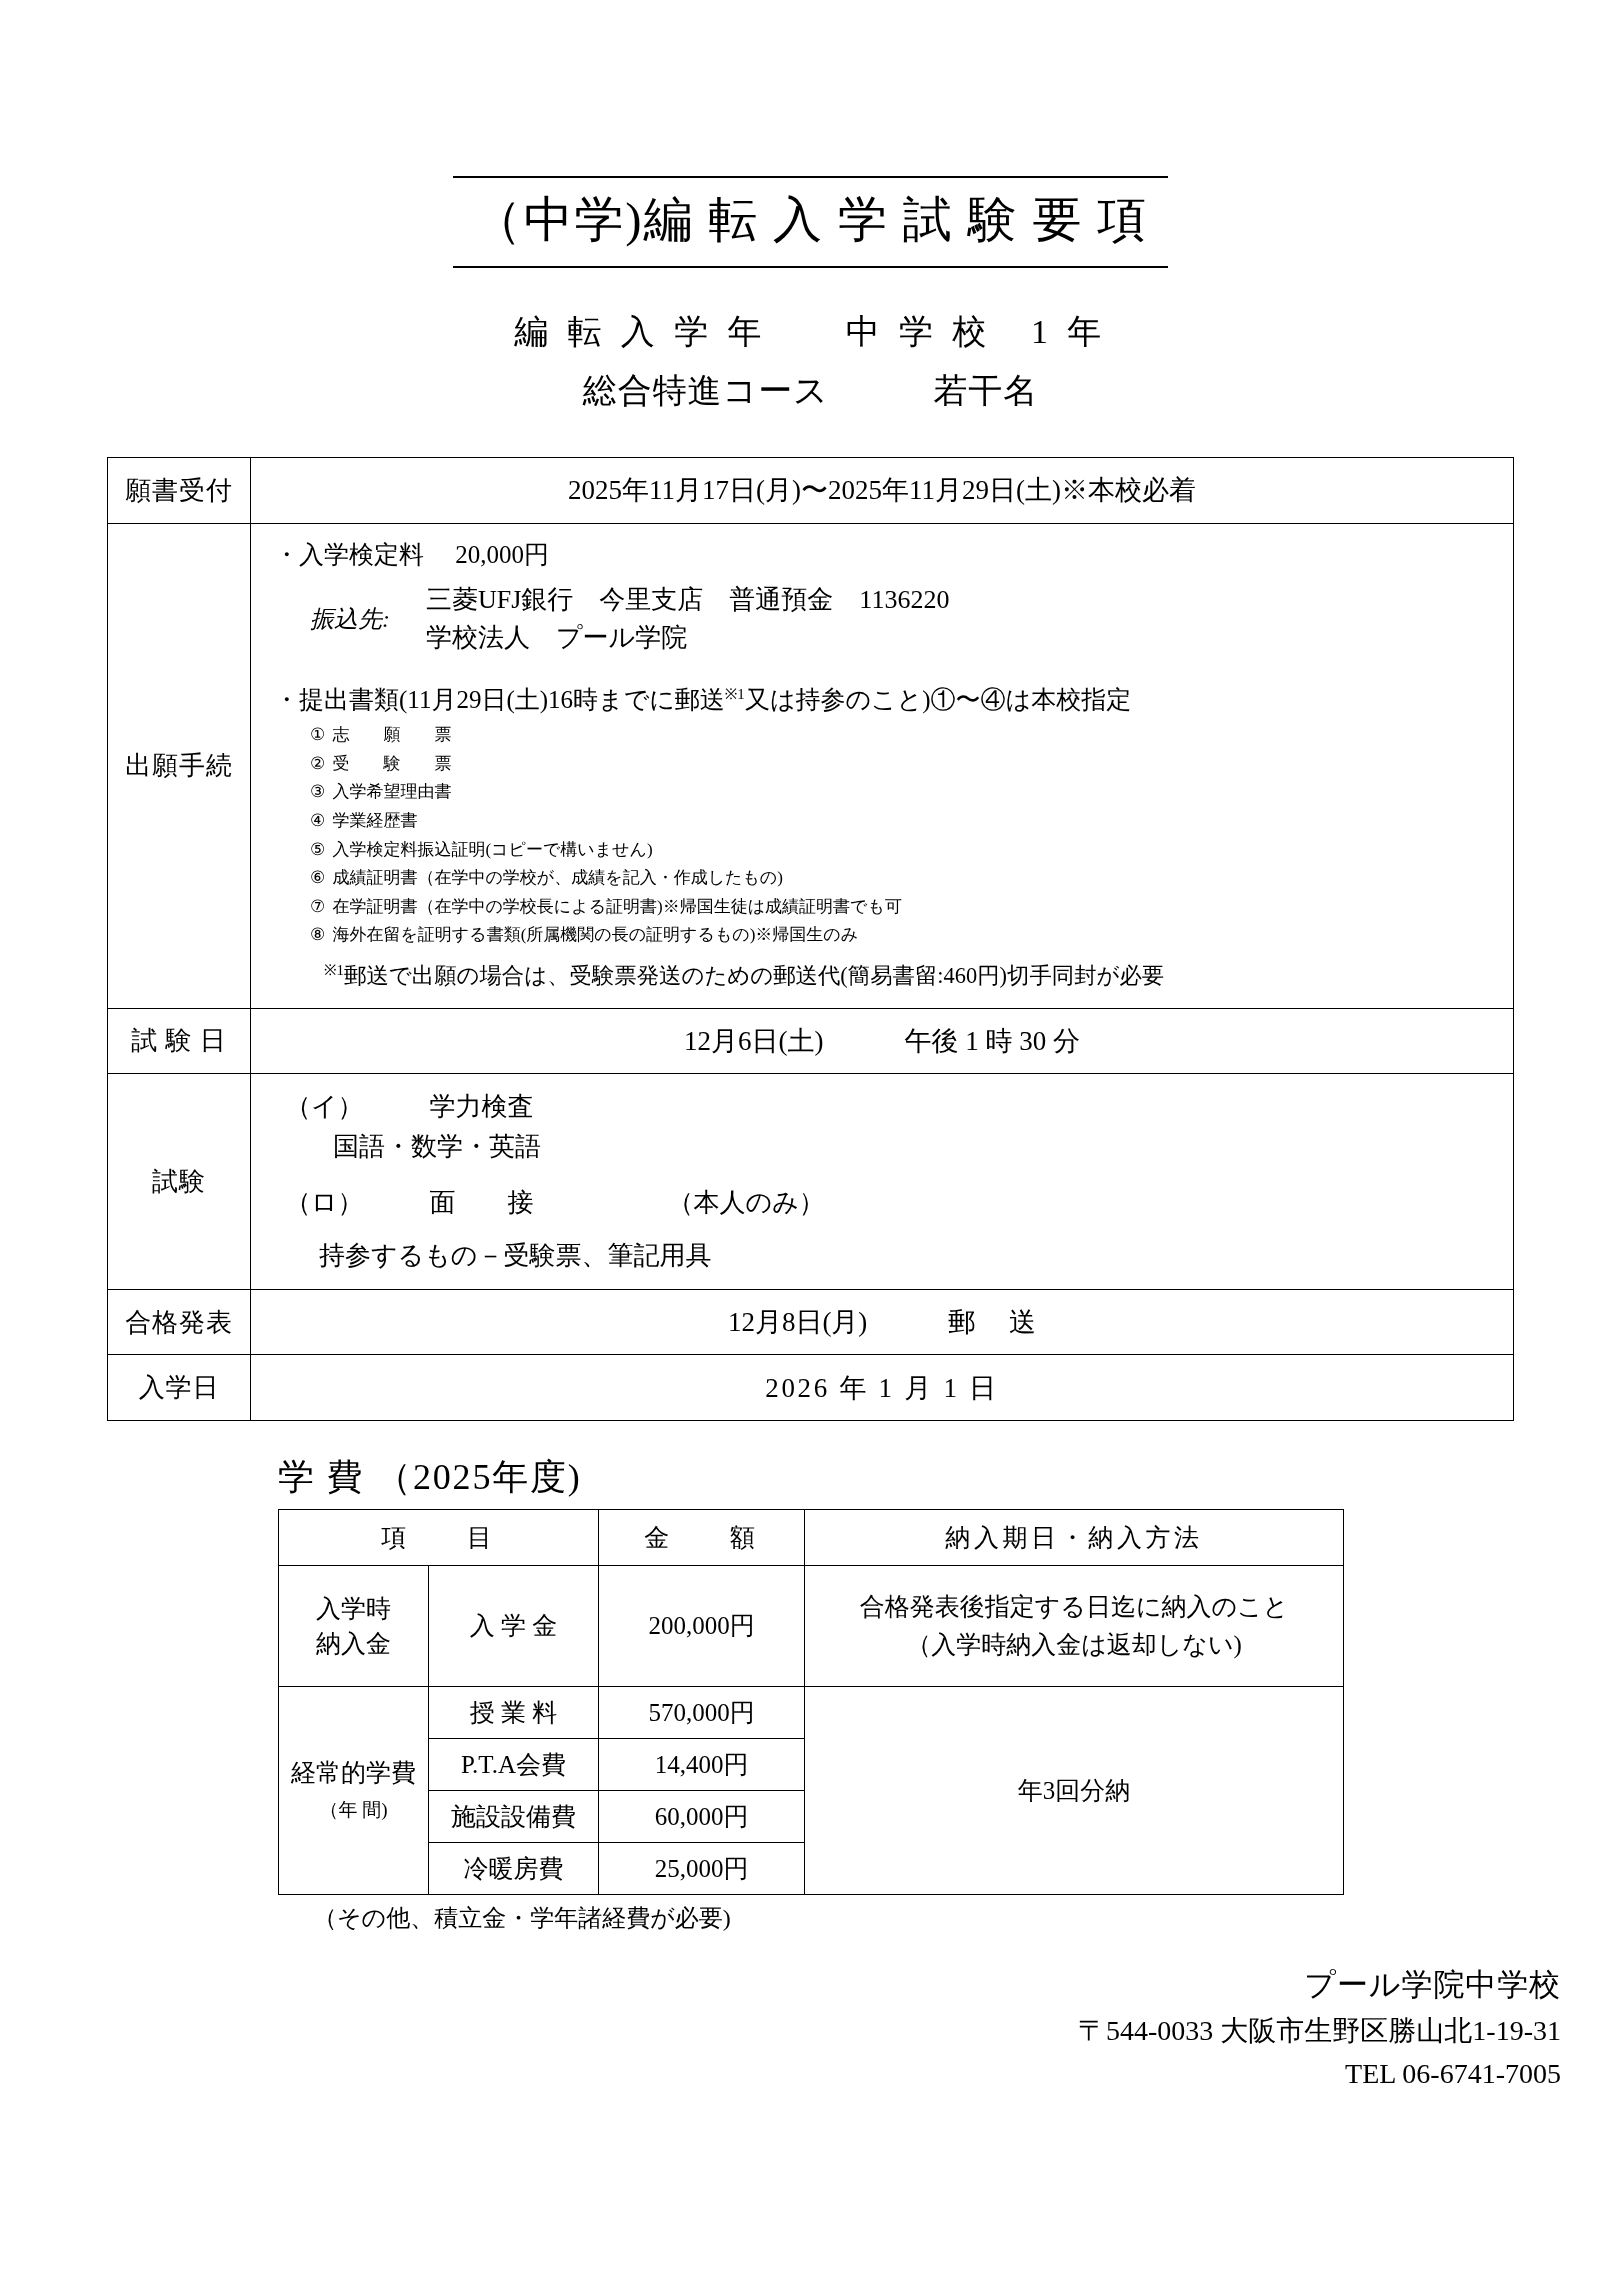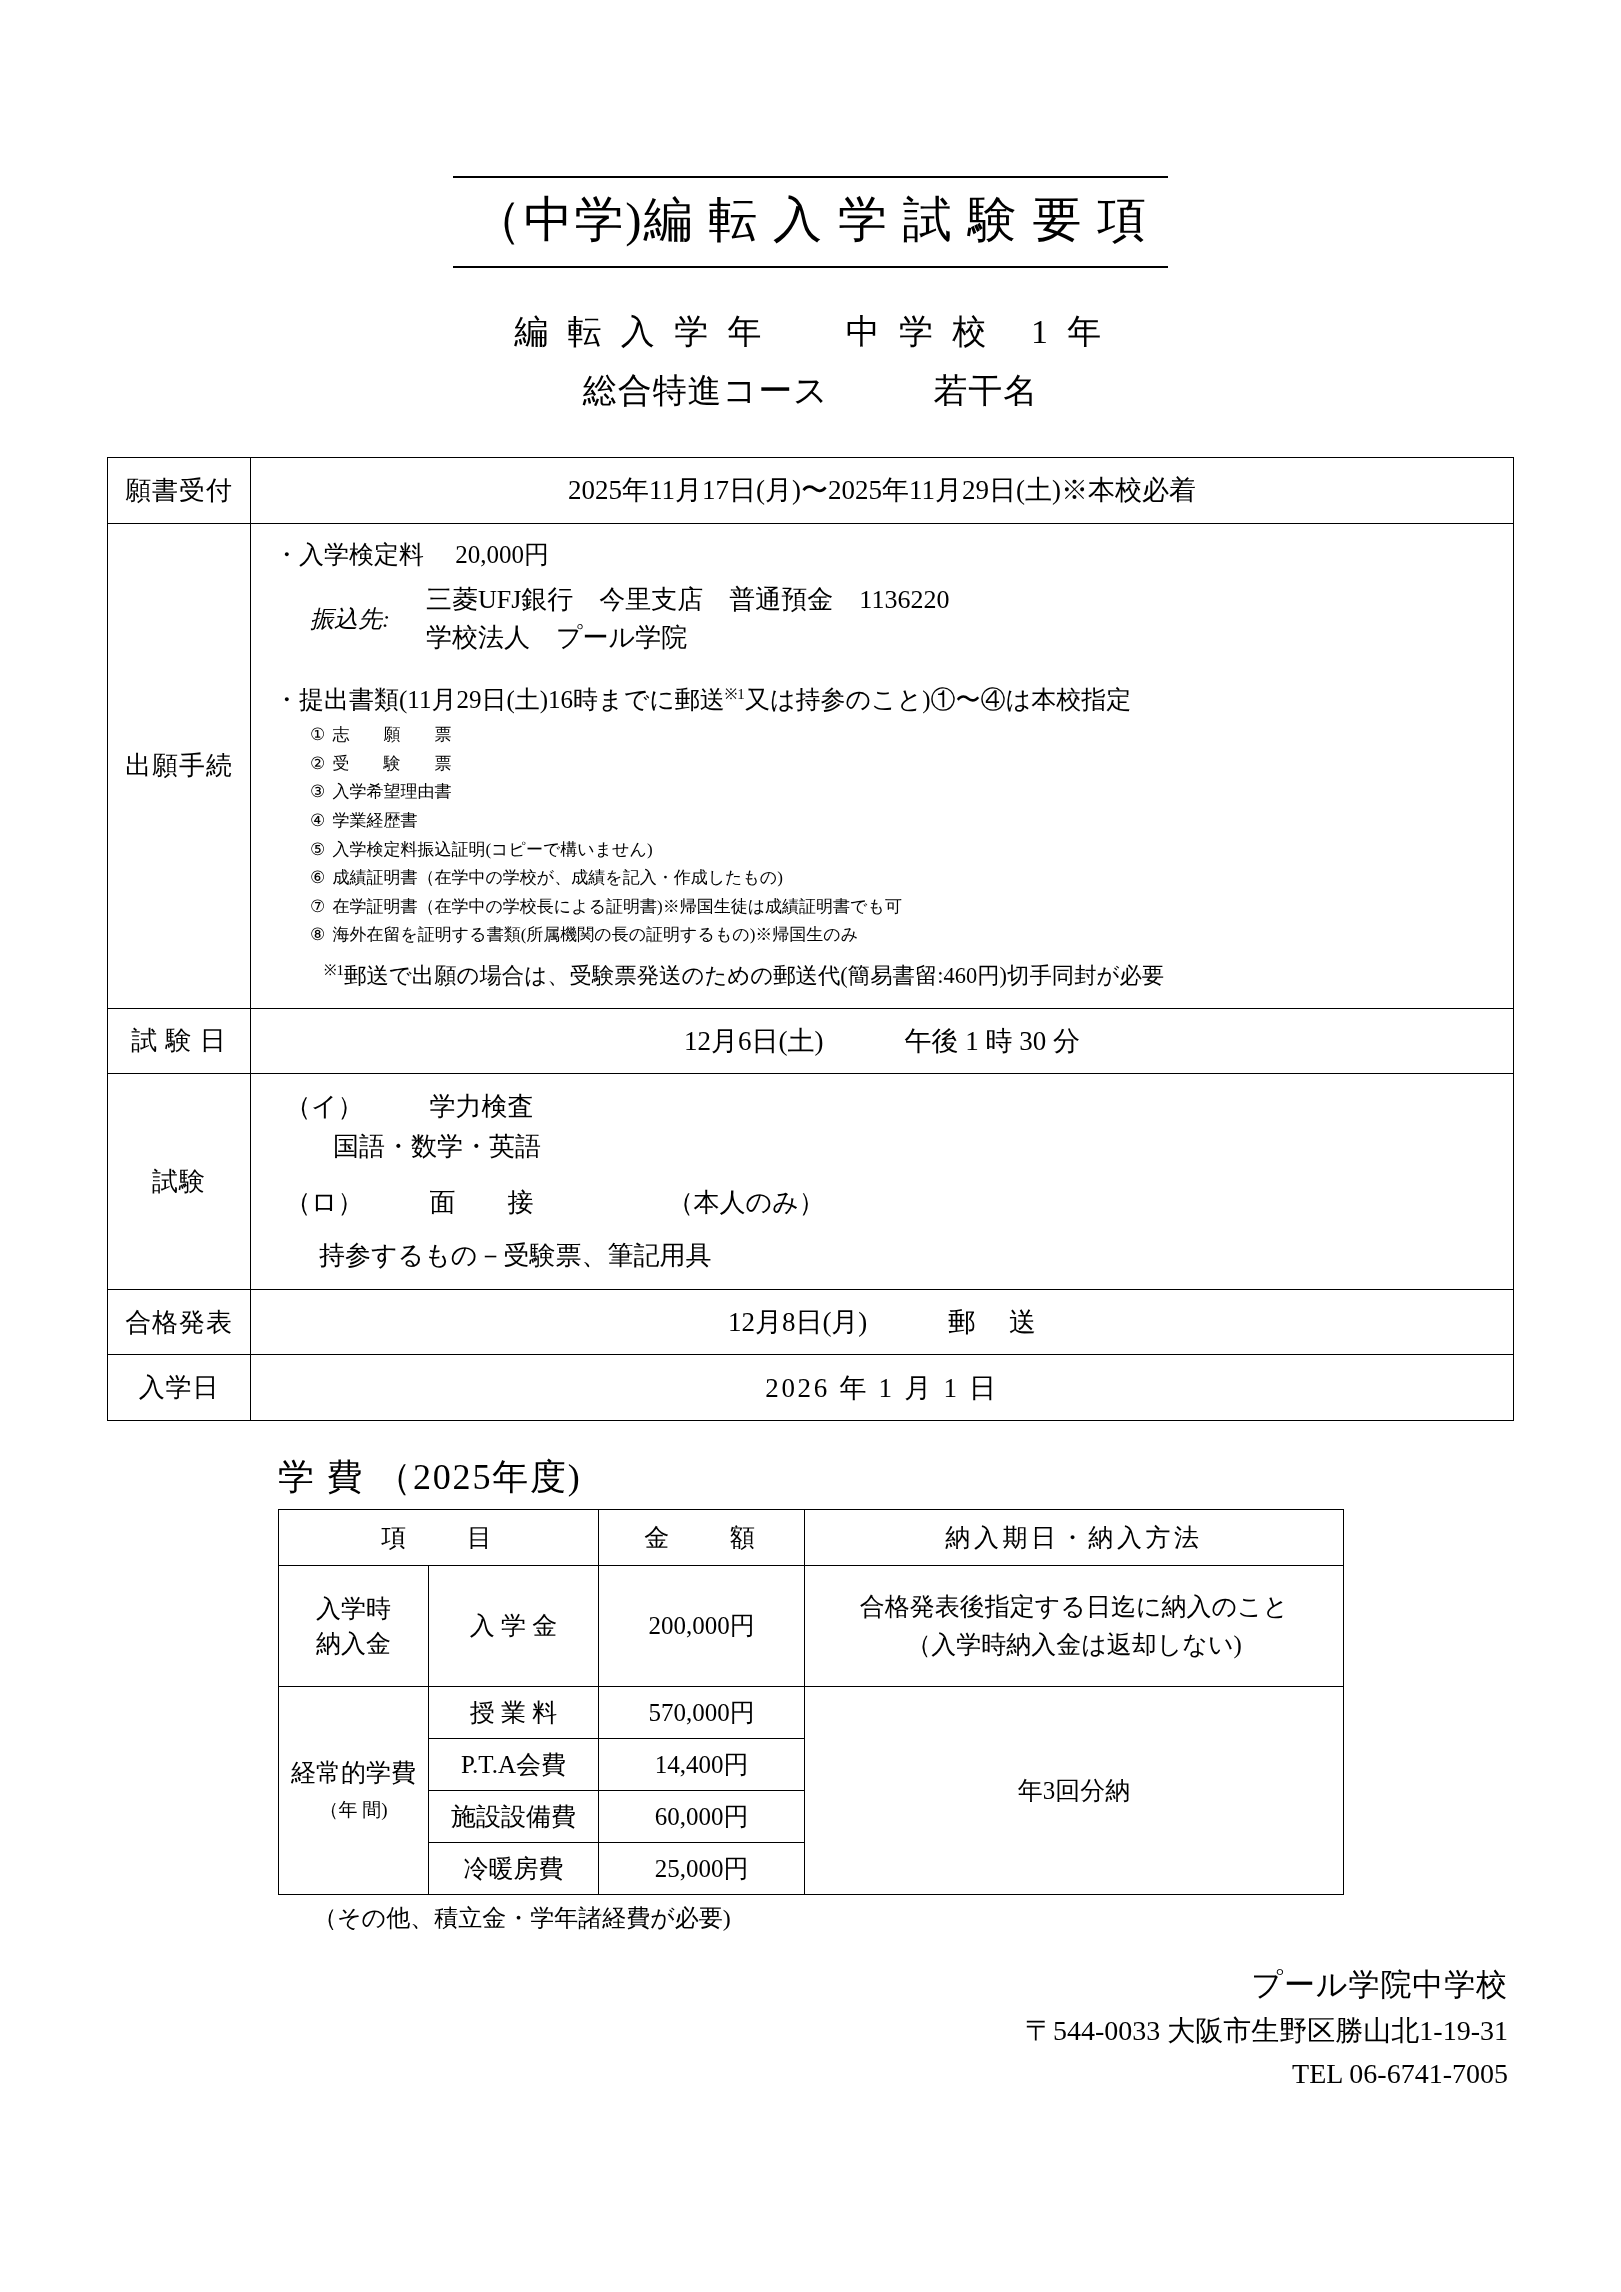--- a/index.html
+++ b/index.html
@@ -167,21 +167,21 @@
 
   .fee-note {
     margin: 7.2px 0 0 313px;
     font-size: 24px;
   }
 
   
   .footer {
     margin-top: 27px;
     text-align: right;
-    padding-right: 113px;
+    padding-right: 60px;
     line-height: 1.55;
   }
   .footer .school { font-size: 31px; letter-spacing: 0.9px; }
   .footer .addr { font-size: 28px; }
   .footer .tel { font-size: 28px; }
 </style>
 </head>
 <body>
 
 <div class="page">

